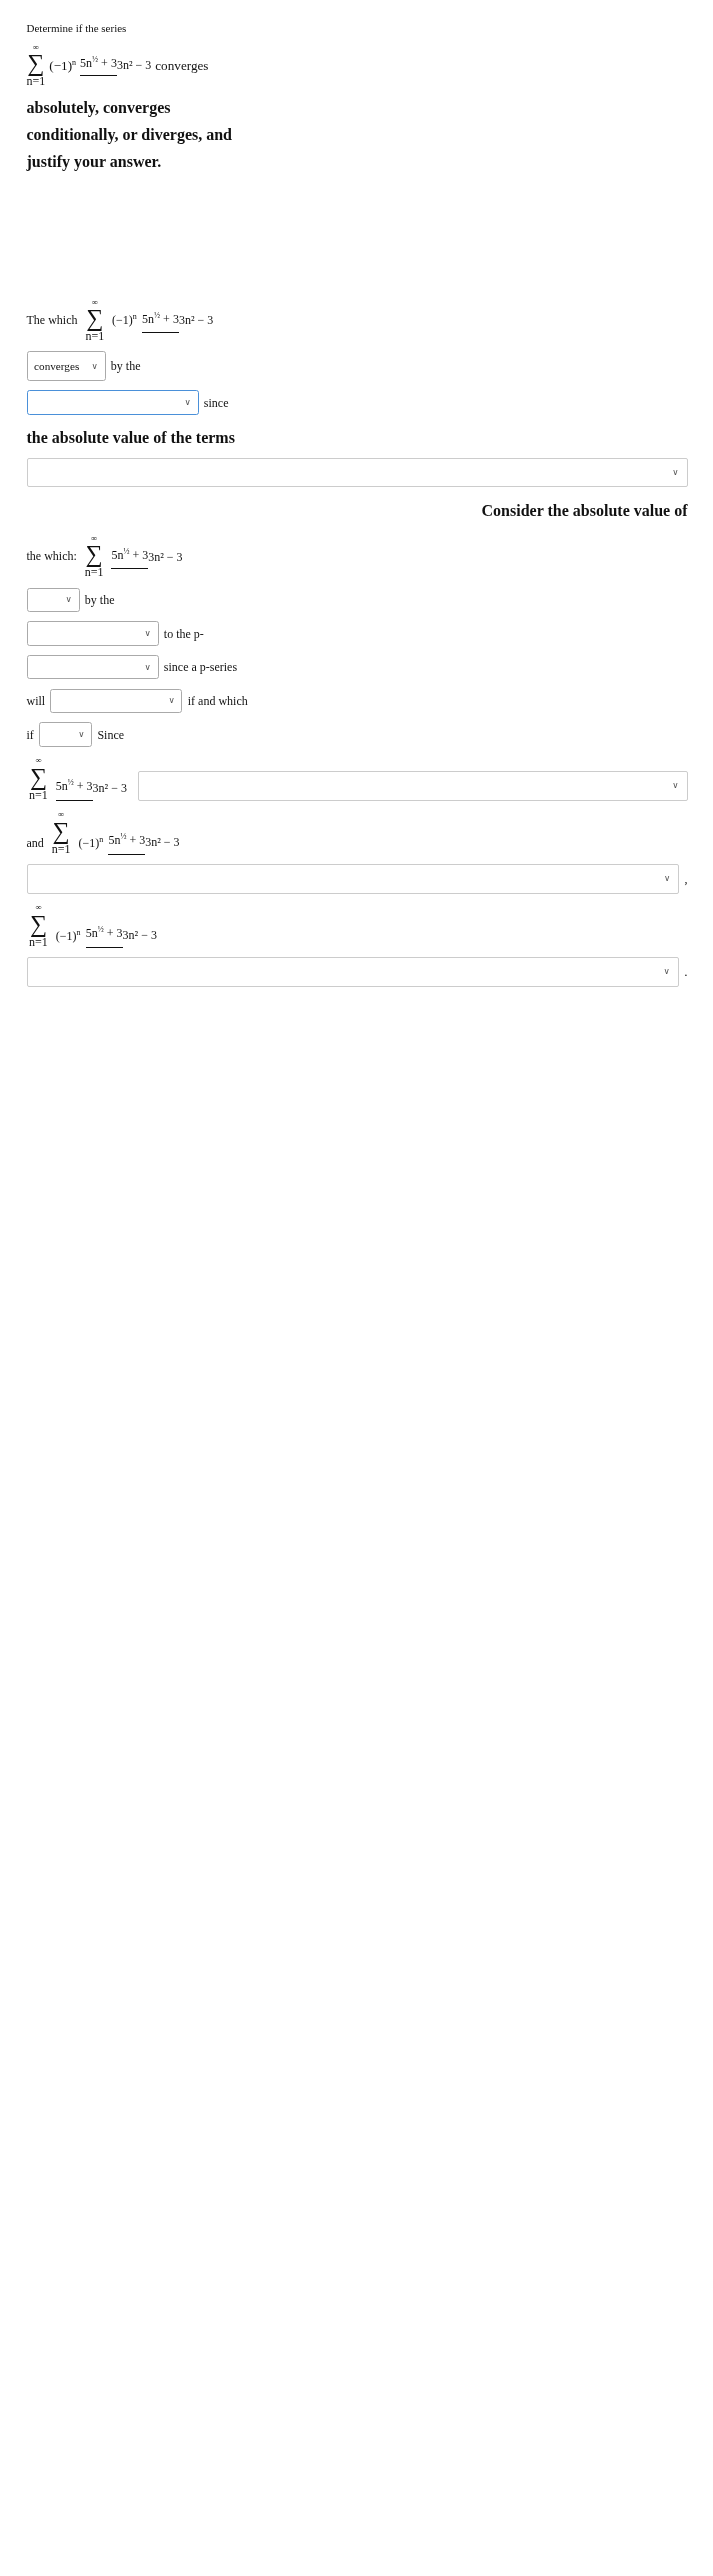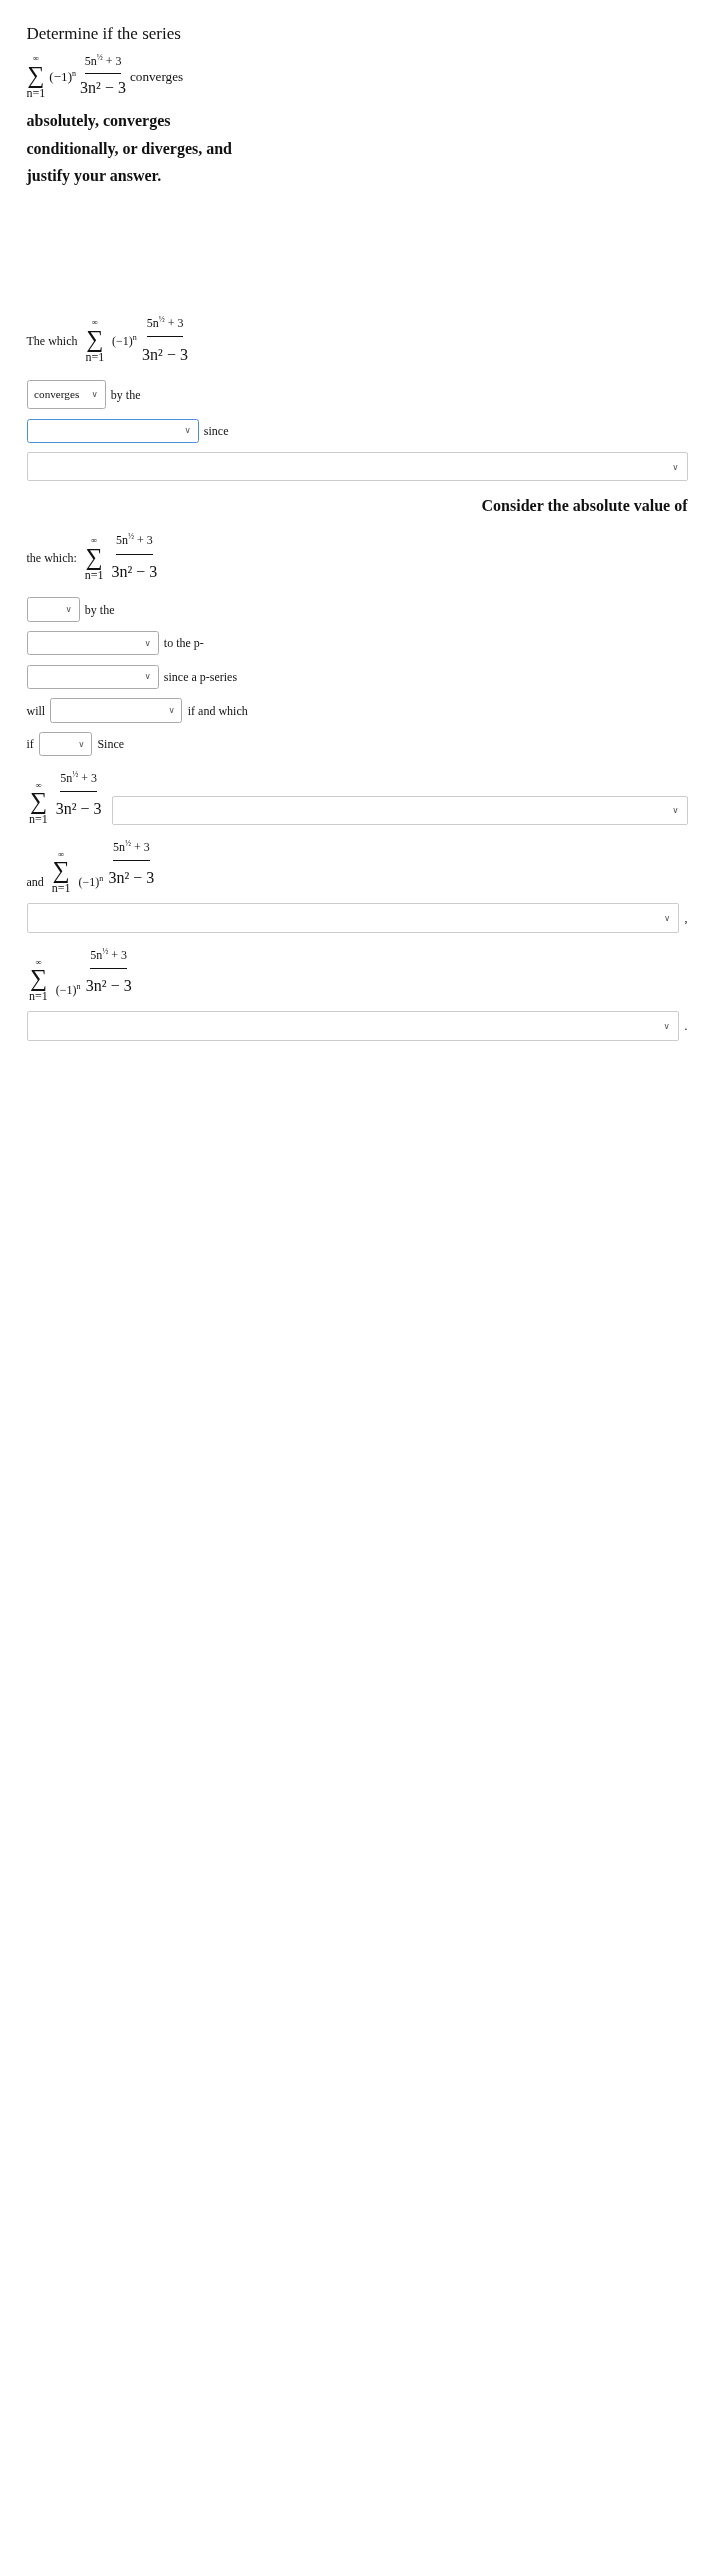--- a/index.html
+++ b/index.html
@@ -12,21 +12,21 @@
       min-height: 2576px;
       padding: 20px 26.5px;
     }
 
     .problem-block {
       margin-bottom: 26.5px;
       line-height: 1.6;
     }
 
     .problem-title {
-      font-size: 17px;
+      font-size: 11px;
       margin-bottom: 5.3px;
     }
 
     .math-display {
       display: flex;
       align-items: center;
       gap: 4px;
       font-size: 13.2px;
       margin: 5.3px 0;
     }
@@ -49,35 +49,35 @@
       line-height: 1;
     }
 
     .sigma-limits-bottom {
       font-size: 12px;
       line-height: 1;
     }
 
     .fraction {
       display: inline-flex;
-      flex-direction: column;
+      flex-direction: row;
       align-items: center;
       vertical-align: middle;
       justify-content: space-between;
     }
 
     .fraction-num {
       border-bottom: 1px solid #111;
       padding-bottom: 1.3px;
       font-size: 12px;
     }
 
     .fraction-den {
       padding-top: 1.3px;
-      font-size: 16px;
+      font-size: 12px;
     }
 
     .solution-block {
       margin-top: 26.5px;
       border: none;
       padding: 6.6px 0;
     }
 
     .solution-row {
       display: flex;
@@ -233,20 +233,23 @@
   </div>
 
   <div class="solution-row">
     <div class="dropdown dropdown-wide dropdown-blue">
       <span class="dropdown-selected"></span>
       <span class="dropdown-arrow">∨</span>
     </div>
     <span>since</span>
   </div>
 
+  <div class="text-block solution-row">
+    <span>the absolute value of the terms</span>
+  </div>
 
   <div class="collapsible-row">
     <span class="dropdown-selected"></span>
     <span class="collapsible-arrow">∨</span>
   </div>
 
   <div class="text-block solution-row" style="margin-top: 10.6px; justify-content: flex-end;">
     <span>Consider the absolute value of</span>
   </div>
 

